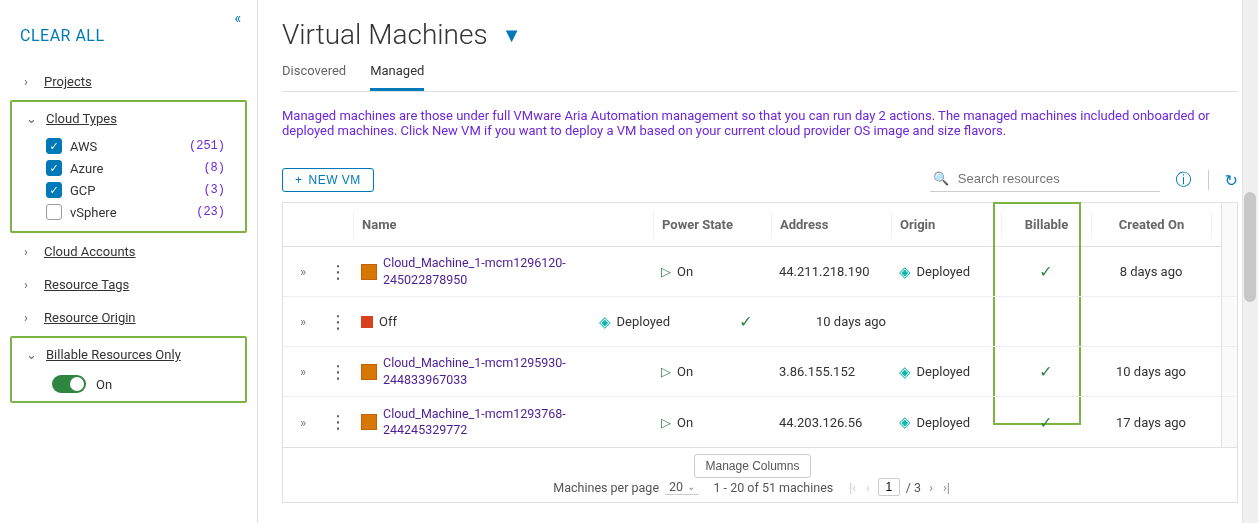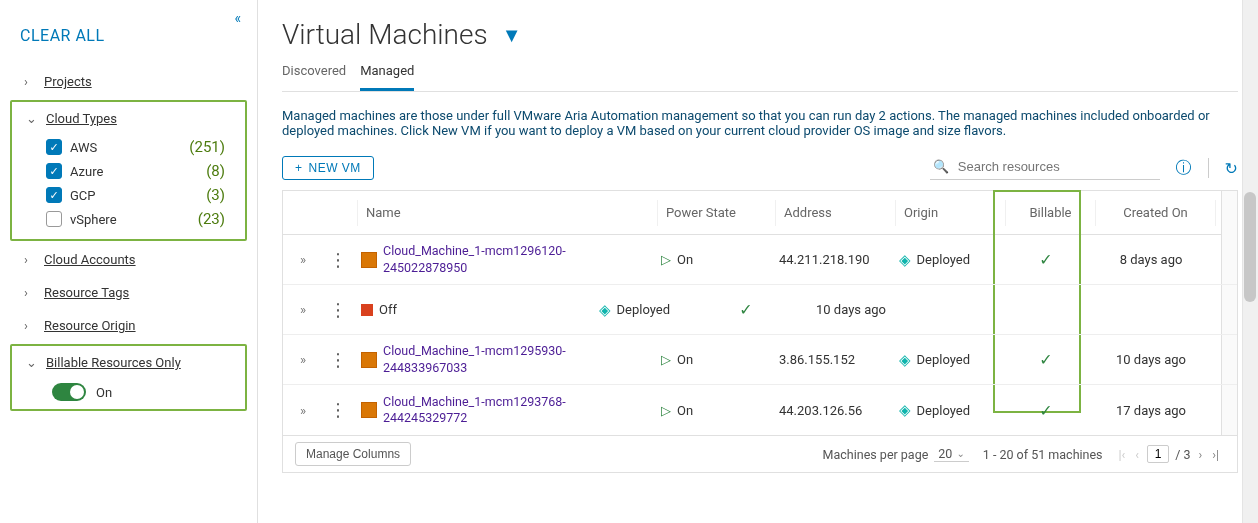--- a/index.html
+++ b/index.html
@@ -38,21 +38,21 @@
   .chevron {
     width: 14px; color: #666; margin-right: 6px; font-size: 13px; display:inline-block;
   }
   .filter-title { color: #333; text-decoration: underline; }
   .filter-options { padding: 2px 0 6px 22px; }
   .filter-option {
     display: flex; align-items: center; justify-content: space-between;
     padding: 3px 20px 3px 22px;
   }
   .filter-option .left { display:flex; align-items:center; gap:8px; }
-  .count { color: #4d7c0f; font-size: 15px; }
+  .count { color: #6d28d9; font-size: 12px; font-family: Liberation Mono, monospace; }
   .chk {
     width:16px; height:16px; border:1px solid #999; border-radius:3px;
     display:inline-flex; align-items:center; justify-content:center;
     font-size:11px; color:#fff; flex-shrink:0;
   }
   .chk.checked { background:#0079b8; border-color:#0079b8; }
   .toggle-row { display:flex; align-items:center; gap:10px; padding: 6px 20px 6px 40px; }
   .toggle {
     width:34px; height:18px; background:#2e8540; border-radius:10px;
     position:relative; flex-shrink:0;
@@ -63,24 +63,24 @@
   }
   .hl-box { border: 2px solid #7cb342; border-radius:2px; margin:2px 10px; }
   .hl-box .filter-header { padding-left:14px; }
   .hl-box .filter-options { padding-left:12px; }
 
   
   .main { flex:1; padding: 18px 20px 0 24px; position: relative; overflow:hidden;}
   .title-row { display:flex; align-items:center; gap:14px; }
   h1 { font-size: 28px; font-weight: 300; margin:0; color:#333; }
   .filter-icon { color:#0079b8; font-size:20px; }
-  .tabs { display:flex; gap:14px; margin-top:12px; border-bottom:1px solid #e0e0e0; }
+  .tabs { display:flex; gap:24px; margin-top:12px; border-bottom:1px solid #e0e0e0; }
   .tab { padding:0 0 10px 0; color:#666; cursor:pointer; border-bottom:3px solid transparent; }
   .tab.active { color:#333; border-bottom-color:#0079b8; }
-  .desc { color:#0c4a6e; margin:16px 0 18px 0; }
+  .desc { color:#6d28d9; margin:16px 0 30px 0; }
 
   .toolbar { display:flex; align-items:center; justify-content:space-between; margin-bottom:10px;}
   .new-vm-btn {
     border:1px solid #0079b8; color:#0079b8; background:#fff;
     padding:4px 12px; border-radius:3px; font-size:12px; letter-spacing:.5px;
     display:inline-flex; align-items:center; gap:6px; cursor:pointer;
   }
   .toolbar-right { display:flex; align-items:center; gap:16px; }
   .search-wrap { display:flex; align-items:center; gap:6px; border-bottom:1px solid #ccc; padding:2px 4px 4px 4px; width:230px;}
   .search-input { border:none; outline:none; font-size:13px; flex:1; }
@@ -95,37 +95,37 @@
   
   .c-expand { width:40px; justify-content:center; }
   .c-menu { width:30px; justify-content:center; }
   .c-name { width:300px; }
   .c-power { width:118px; }
   .c-addr { width:120px; }
   .c-origin { width:110px; }
   .c-bill { width:90px; justify-content:center; }
   .c-created { width:120px; justify-content:center; }
   .c-sort { width:22px; justify-content:center; color:#0079b8;}
-  .th { color:#666; font-weight:400;justify-content:flex-end; }
+  .th { color:#666; font-weight:700; }
   .th .cell { border-left:1px solid #f0f0f0; height:26px;}
   .th .c-expand, .th .c-menu { border-left:none; }
   .expand-ic { color:#777; }
   .menu-ic { color:#555; font-size:18px; line-height:1; }
   .vm-icon { width:16px; height:16px; background:#d97706; display:inline-block; flex-shrink:0; border:1px solid #c36200;}
   .power-on { color:#2e8540; }
   .power-off-sq { width:12px; height:12px; background:#d9411e; display:inline-block; }
   .origin-ic { color:#0fb5ad; font-size:15px; }
   .check-ic { color:#2e8540; font-size:16px; }
   .name-two { font-size:12.5px; color:#4c1d95; line-height:1.3;}
   .scroll-col { position:absolute; right:0; top:0; bottom:0; width:16px; border-left:1px solid #e0e0e0; background:#fafafa;}
 
   .table-footer {
     display:flex; align-items:center; justify-content:space-between;
-    padding:6px 16px 6px 12px; border:1px solid #e0e0e0; border-top:none;
-    background:#fff; font-size:12.5px;
+    padding:6px 16px 6px 1px; border:1px solid #e0e0e0; border-top:none;
+    background:#fff; font-size:12.5px;flex-direction:column;
   }
   .manage-cols-btn { border:1px solid #ccc; background:#fff; padding:4px 10px; border-radius:3px; cursor:pointer; font-size:12px; color:#555;}
   .pager { display:flex; align-items:center; gap:14px; color:#555;}
   .per-page { display:flex; align-items:center; gap:6px;}
   .select-like { display:inline-flex; align-items:center; gap:4px; border-bottom:1px solid #ccc; padding:0 4px;}
   .pg-ctrls { display:flex; align-items:center; gap:6px;}
   .pg-btn { color:#888; cursor:pointer; padding:0 2px;}
   .pg-btn.disabled { color:#ccc; }
   .pg-input { width:22px; text-align:center; border:1px solid #ccc; border-radius:2px; font-size:12px; padding:1px 2px;}
   

